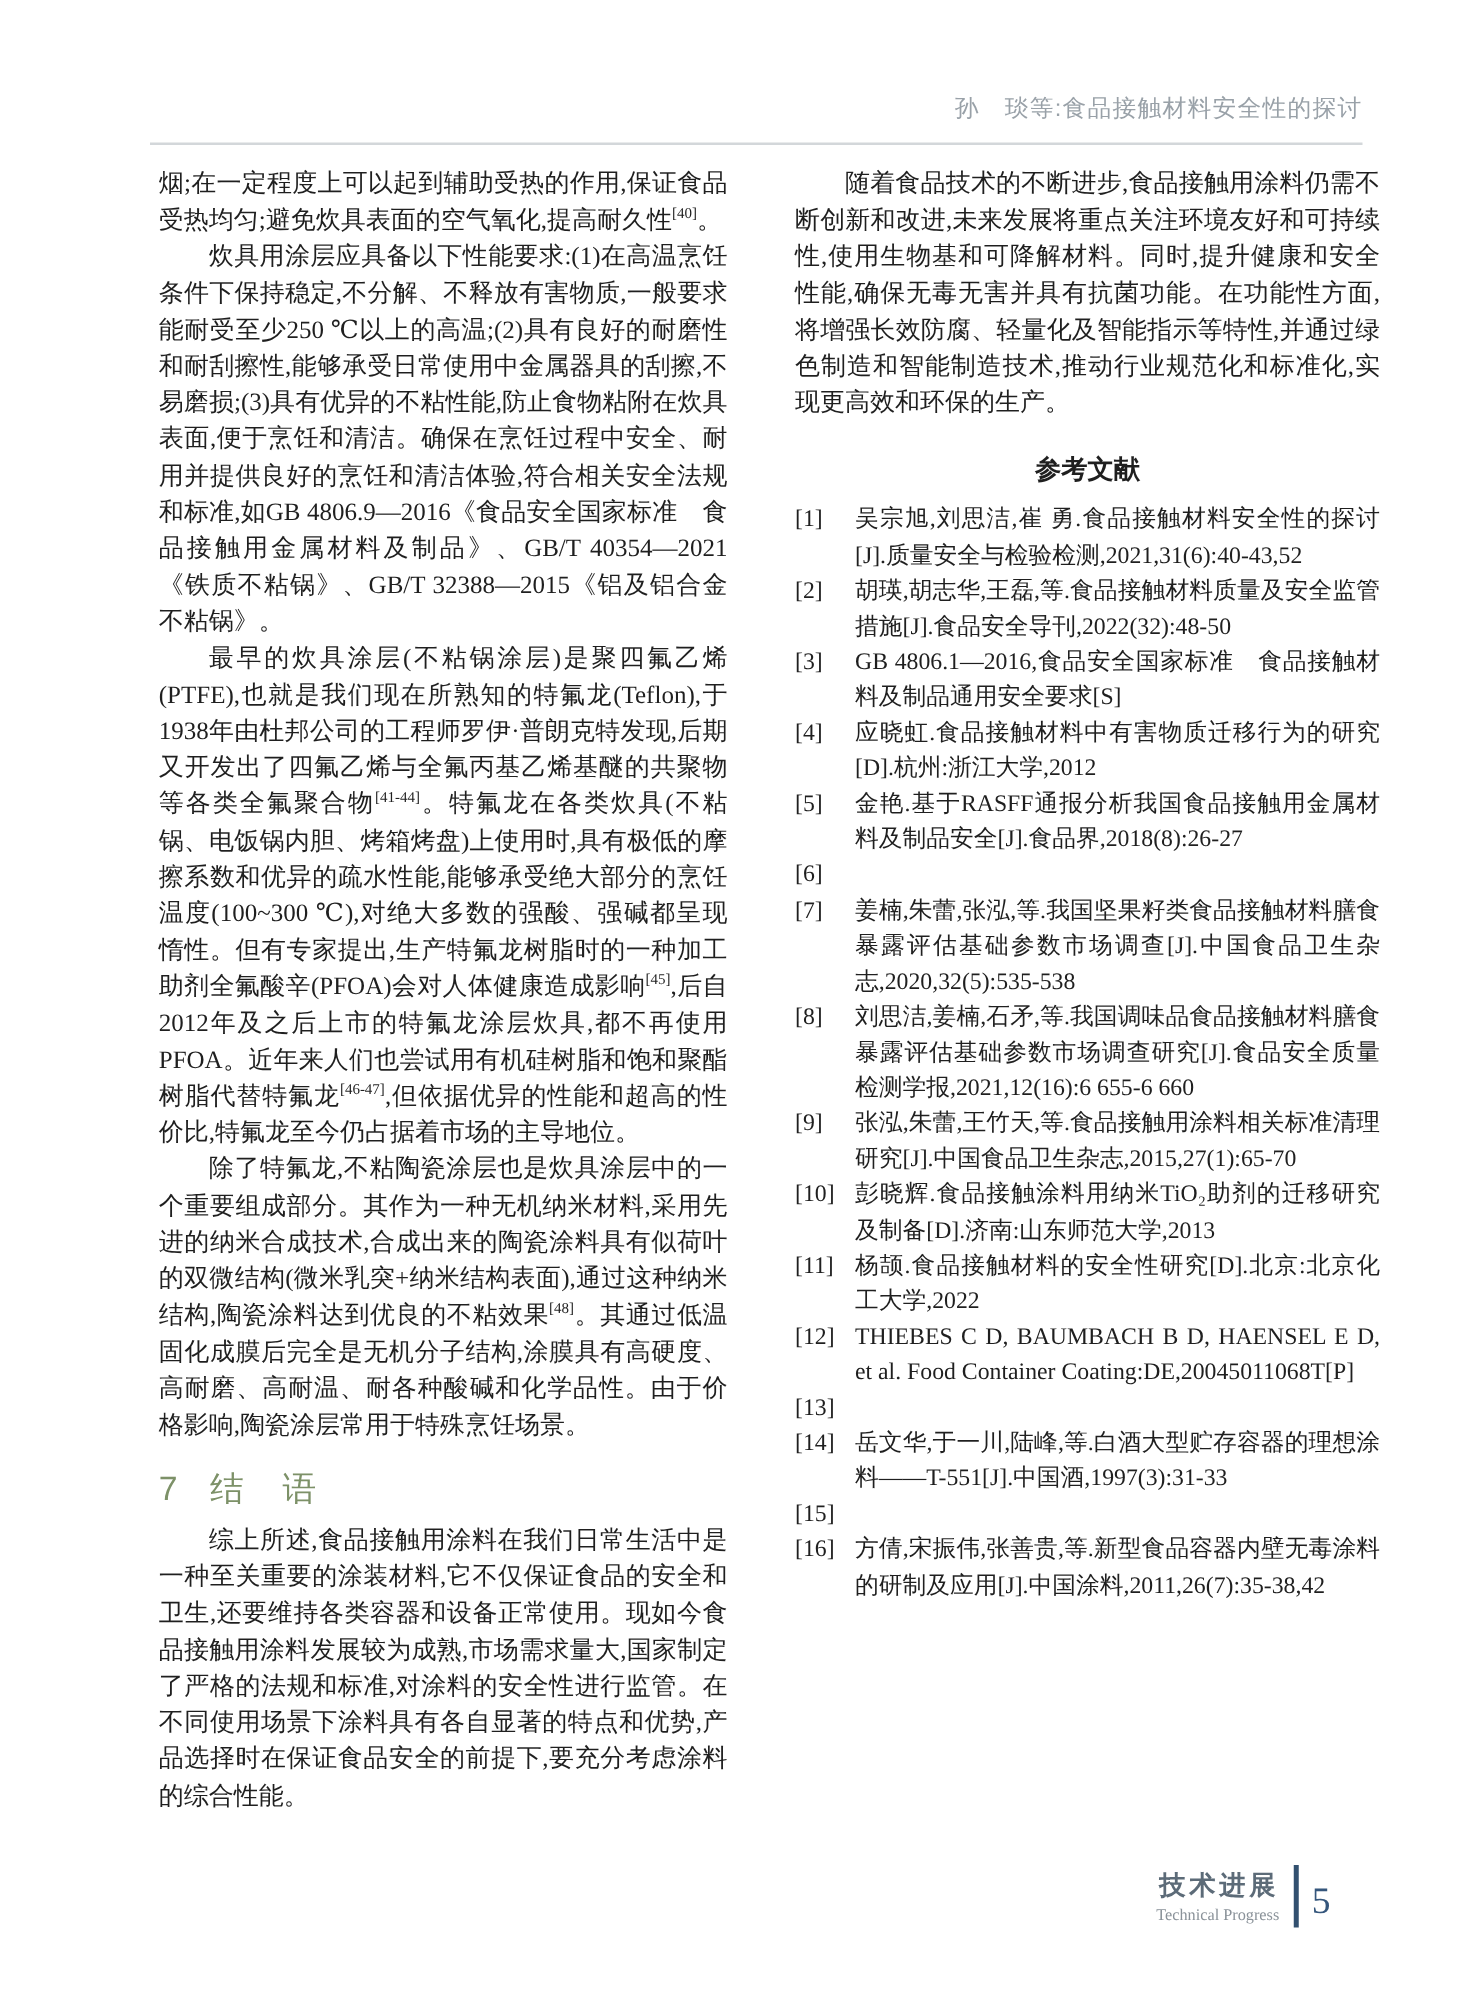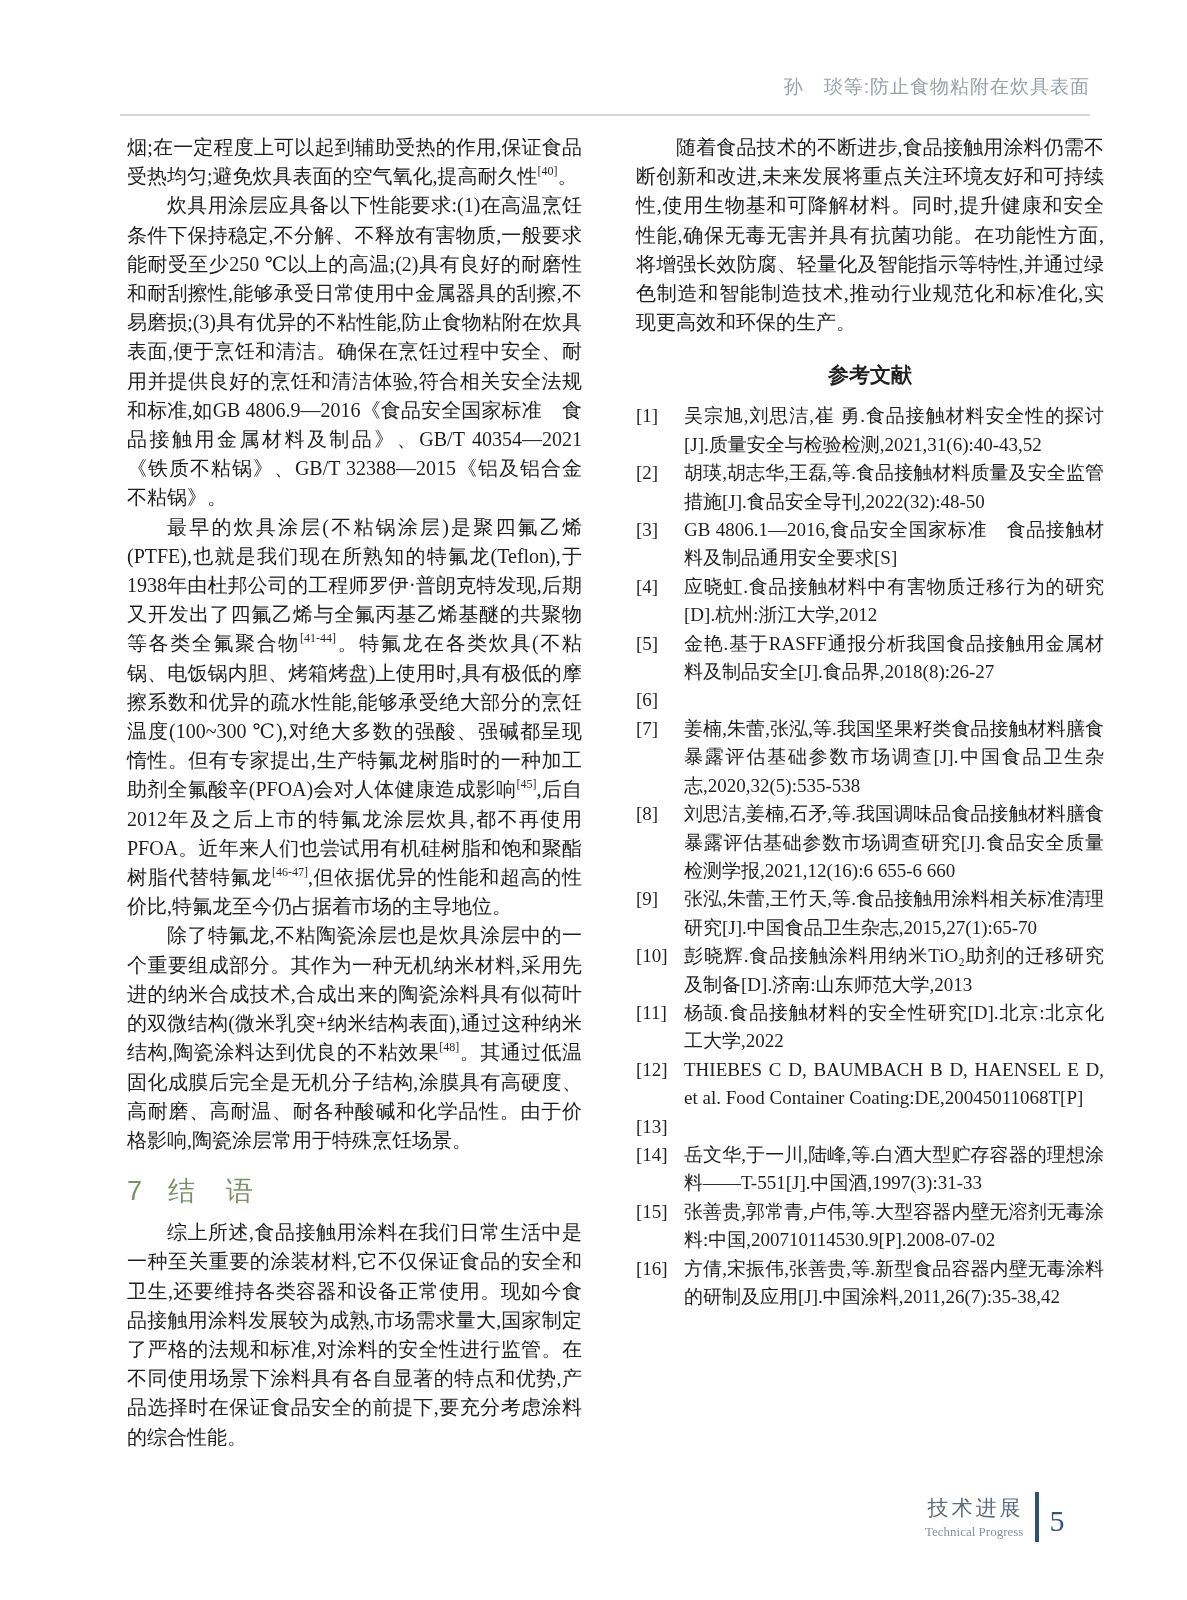--- a/index.html
+++ b/index.html
@@ -65,21 +65,21 @@
   .footer{
     position:absolute;left:925px;top:1492px;
     display:flex;align-items:stretch;
   }
   .footer-labels{
     display:flex;flex-direction:column;justify-content:center;
     text-align:right;
   }
   .footer-zh{
     font-family:"Liberation Sans","DejaVu Sans",sans-serif;
-    font-weight:normal;font-size:21px;letter-spacing:3px;
+    font-weight:bold;font-size:21px;letter-spacing:3px;
     color:#5c6b78;
   }
   .footer-en{
     font-family:"Liberation Serif","DejaVu Serif",serif;
     font-size:13px;color:#8a9299;margin-top:2px;
   }
   .footer-bar{
     width:4px;background:#32506f;margin:0 10px 0 12px;
     height:50px;align-self:center;
   }
@@ -88,21 +88,21 @@
     font-size:30px;color:#35567c;
     align-self:center;padding-top:8px;
   }
 </style>
 </head>
 <body>
 
 <div class="page">
 
   <div class="running-head">
-    <span>孙　琰等:防止食物粘附在炊具表面</span>
+    <span>孙　琰等:食品接触材料安全性的探讨</span>
   </div>
 
   <div class="col col-left">
     <p><span>烟;在一定程度上可以起到辅助受热的作用,保证食品受热均匀;避免炊具表面的空气氧化,提高耐久性</span><sup>[40]</sup><span>。</span></p>
     <p class="indent"><span>炊具用涂层应具备以下性能要求:(1)在高温烹饪条件下保持稳定,不分解、不释放有害物质,一般要求能耐受至少250 ℃以上的高温;(2)具有良好的耐磨性和耐刮擦性,能够承受日常使用中金属器具的刮擦,不易磨损;(3)具有优异的不粘性能,防止食物粘附在炊具表面,便于烹饪和清洁。确保在烹饪过程中安全、耐用并提供良好的烹饪和清洁体验,符合相关安全法规和标准,如GB 4806.9—2016《食品安全国家标准　食品接触用金属材料及制品》、GB/T 40354—2021《铁质不粘锅》、GB/T 32388—2015《铝及铝合金不粘锅》。</span></p>
     <p class="indent"><span>最早的炊具涂层(不粘锅涂层)是聚四氟乙烯(PTFE),也就是我们现在所熟知的特氟龙(Teflon),于1938年由杜邦公司的工程师罗伊·普朗克特发现,后期又开发出了四氟乙烯与全氟丙基乙烯基醚的共聚物等各类全氟聚合物</span><sup>[41-44]</sup><span>。特氟龙在各类炊具(不粘锅、电饭锅内胆、烤箱烤盘)上使用时,具有极低的摩擦系数和优异的疏水性能,能够承受绝大部分的烹饪温度(100~300 ℃),对绝大多数的强酸、强碱都呈现惰性。但有专家提出,生产特氟龙树脂时的一种加工助剂全氟酸辛(PFOA)会对人体健康造成影响</span><sup>[45]</sup><span>,后自2012年及之后上市的特氟龙涂层炊具,都不再使用PFOA。近年来人们也尝试用有机硅树脂和饱和聚酯树脂代替特氟龙</span><sup>[46-47]</sup><span>,但依据优异的性能和超高的性价比,特氟龙至今仍占据着市场的主导地位。</span></p>
     <p class="indent"><span>除了特氟龙,不粘陶瓷涂层也是炊具涂层中的一个重要组成部分。其作为一种无机纳米材料,采用先进的纳米合成技术,合成出来的陶瓷涂料具有似荷叶的双微结构(微米乳突+纳米结构表面),通过这种纳米结构,陶瓷涂料达到优良的不粘效果</span><sup>[48]</sup><span>。其通过低温固化成膜后完全是无机分子结构,涂膜具有高硬度、高耐磨、高耐温、耐各种酸碱和化学品性。由于价格影响,陶瓷涂层常用于特殊烹饪场景。</span></p>
 
     <div class="section-heading">
       <span class="sec-num">7</span><span class="sec-title">结　语</span>
@@ -166,21 +166,20 @@
         </li>
       <li>
           <span class="ref-num">[13]</span>
         </li>
       <li>
           <span class="ref-num">[14]</span>
           <span class="ref-text">岳文华,于一川,陆峰,等.白酒大型贮存容器的理想涂料——T-551[J].中国酒,1997(3):31-33</span>
         </li>
       <li>
           <span class="ref-num">[15]</span>
-          <span class="ref-text">张善贵,郭常青,卢伟,等.大型容器内壁无溶剂无毒涂料:中国,200710114530.9[P].2008-07-02</span>
         </li>
       <li>
           <span class="ref-num">[16]</span>
           <span class="ref-text">方倩,宋振伟,张善贵,等.新型食品容器内壁无毒涂料的研制及应用[J].中国涂料,2011,26(7):35-38,42</span>
         </li>
     </ol>
   </div>
 
   <div class="footer">
     <div class="footer-labels">

